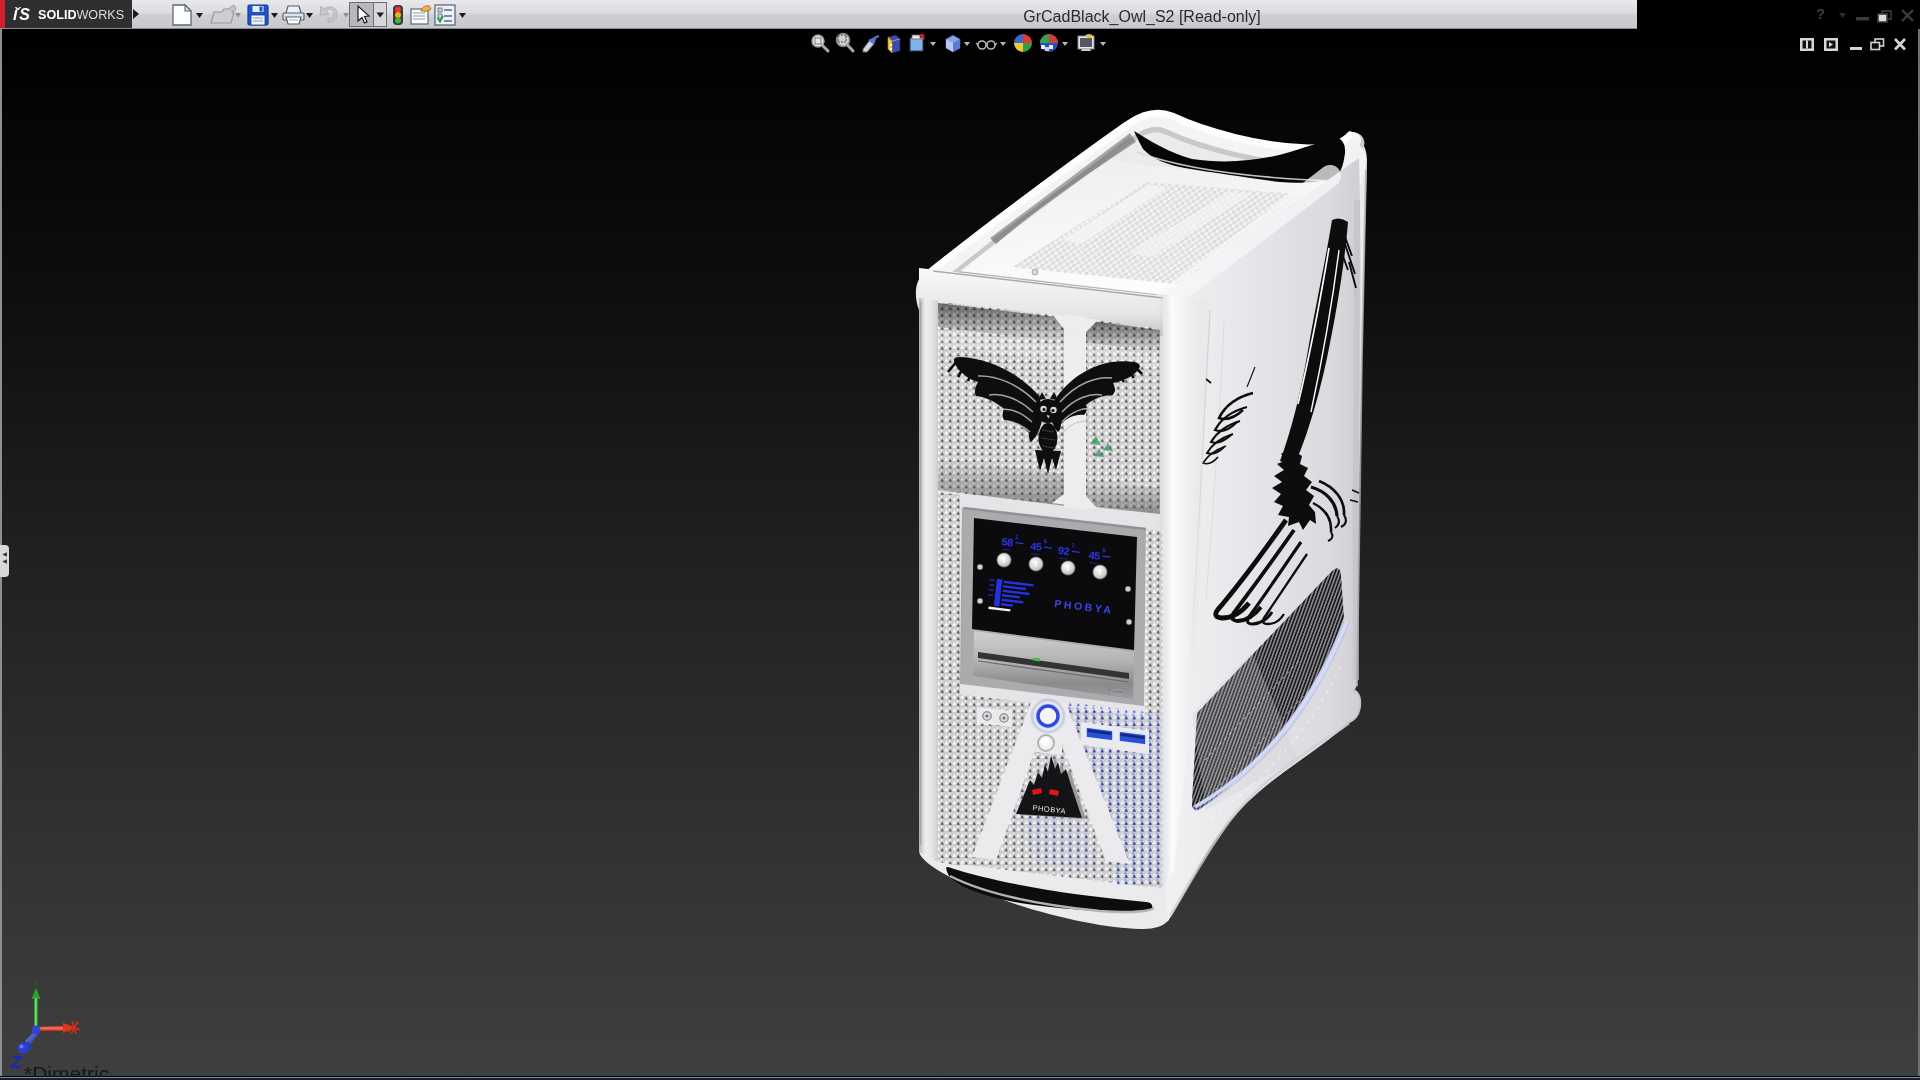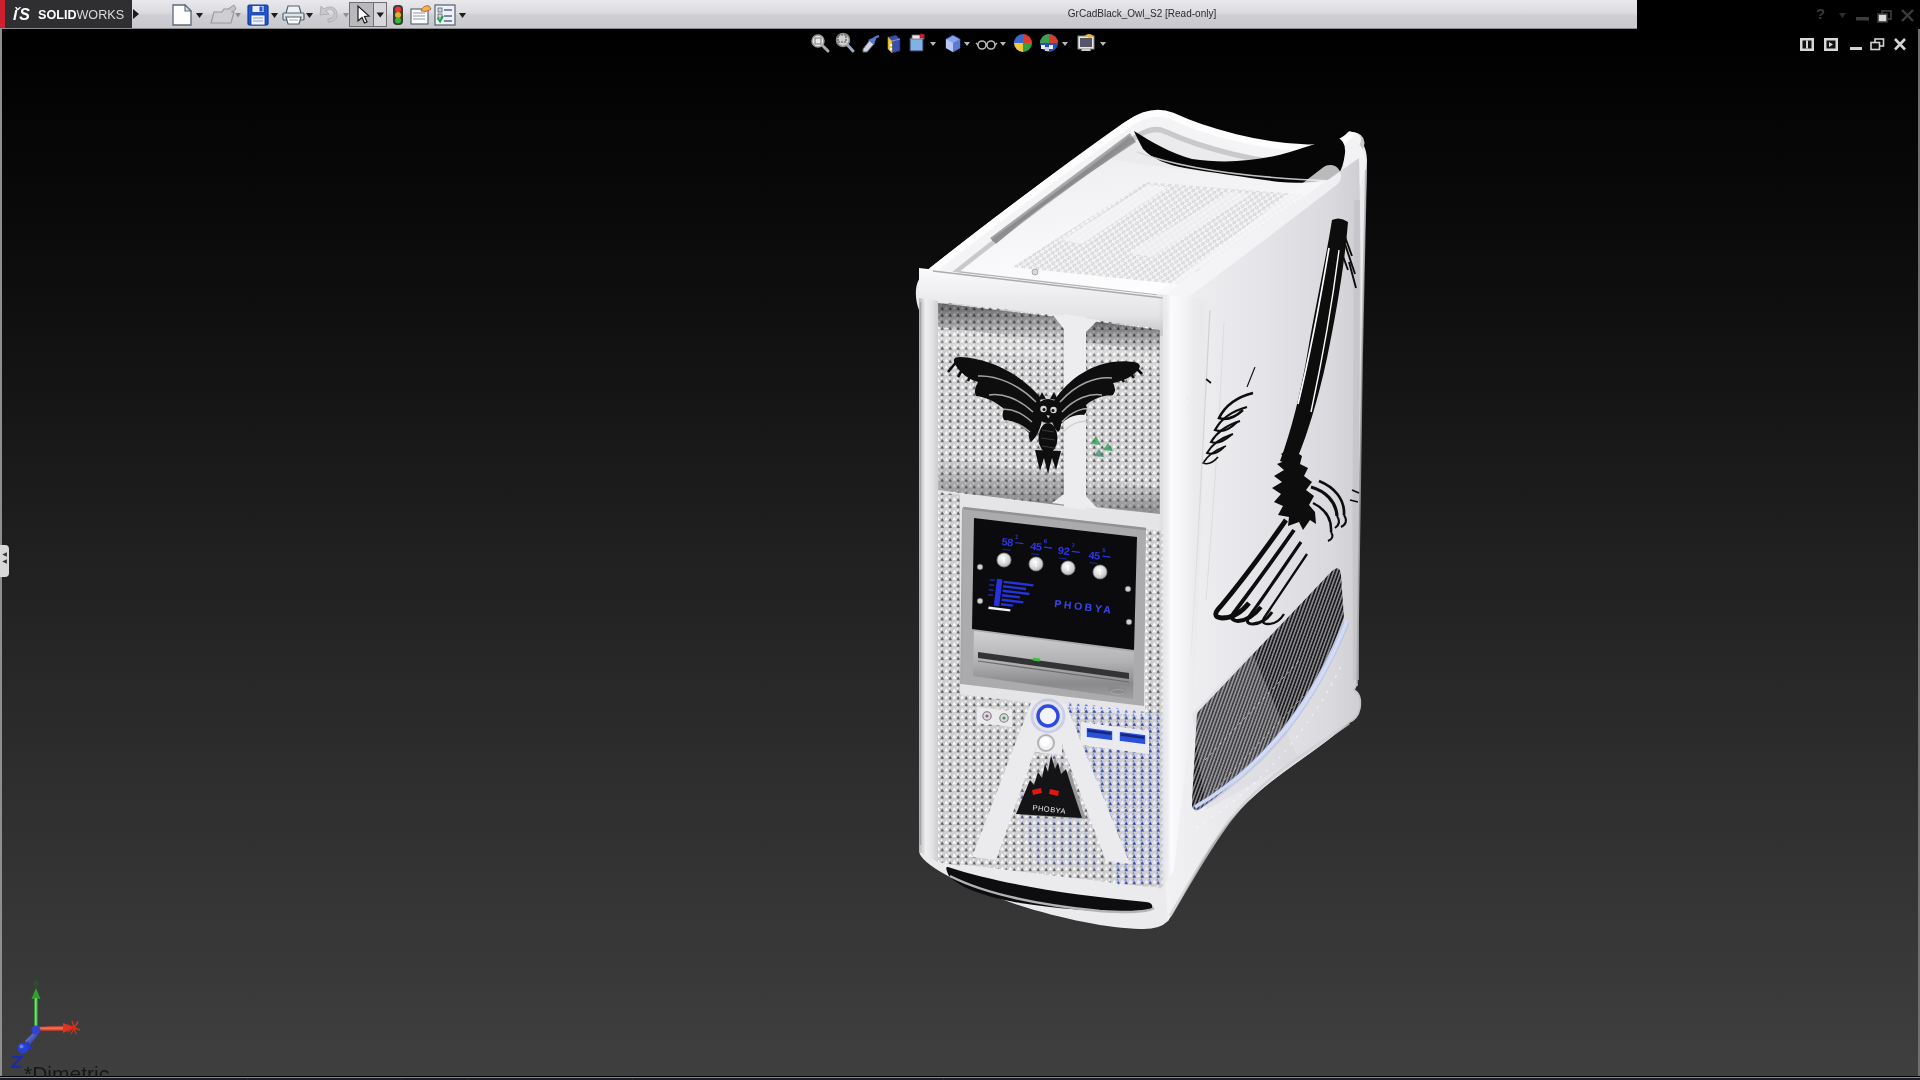--- a/index.html
+++ b/index.html
@@ -5,21 +5,21 @@
   html,body{margin:0;padding:0;width:1920px;height:1080px;overflow:hidden;background:#000;
     font-family:"Liberation Sans", sans-serif;}
   #stage{position:absolute;left:0;top:0;width:1920px;height:1080px;}
   
   #titlebar{position:absolute;left:0;top:0;width:1637px;height:28px;
     background:linear-gradient(#e9e9ed 0%,#dcdce0 45%,#cfcfd3 55%,#c9c9cd 100%);
     border-bottom:1px solid #8a8a8e;}
   #redstripe{position:absolute;left:0;top:0;width:5px;height:28px;background:#d01f2f;}
   #swblock{position:absolute;left:5px;top:0;width:127px;height:28px;background:#2f2f31;}
   #title-text{position:absolute;left:1142px;top:8px;transform:translateX(-50%);
-    font-size:10px;color:#2b2b2b;}
+    font-size:16px;color:#2b2b2b;}
   .tbicon{position:absolute;top:3px;}
   
   #viewport{position:absolute;left:0;top:29px;width:1920px;height:1047px;
     background:linear-gradient(#000 0%,#0e0e0e 25%,#202020 50%,#303030 75%,#3f3f3f 100%);}
   #vp-left-edge{position:absolute;left:0;top:0;width:2px;height:1047px;background:#8f8f8f;}
   #vp-right-edge{position:absolute;right:0;top:0;width:2px;height:1047px;background:#6f6f6f;}
   #dimetric{position:absolute;left:24px;top:1033px;font-size:21px;color:#161616;}
   #collapse-tab{position:absolute;left:0;top:516px;width:9px;height:32px;background:#d8d8d8;
     border-radius:0 4px 4px 0;color:#333;font-size:6px;line-height:7px;text-align:center;padding-top:6px;box-sizing:border-box;}
   

